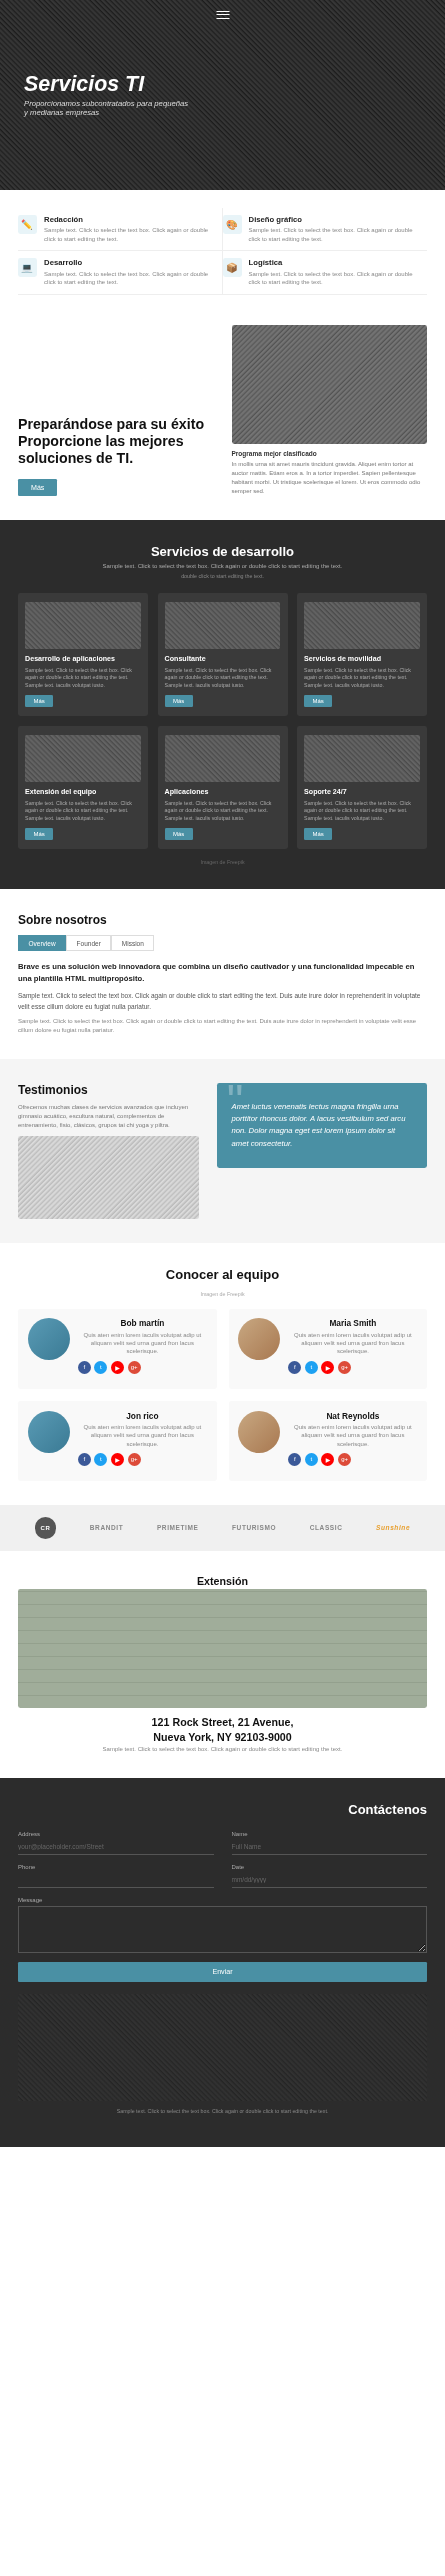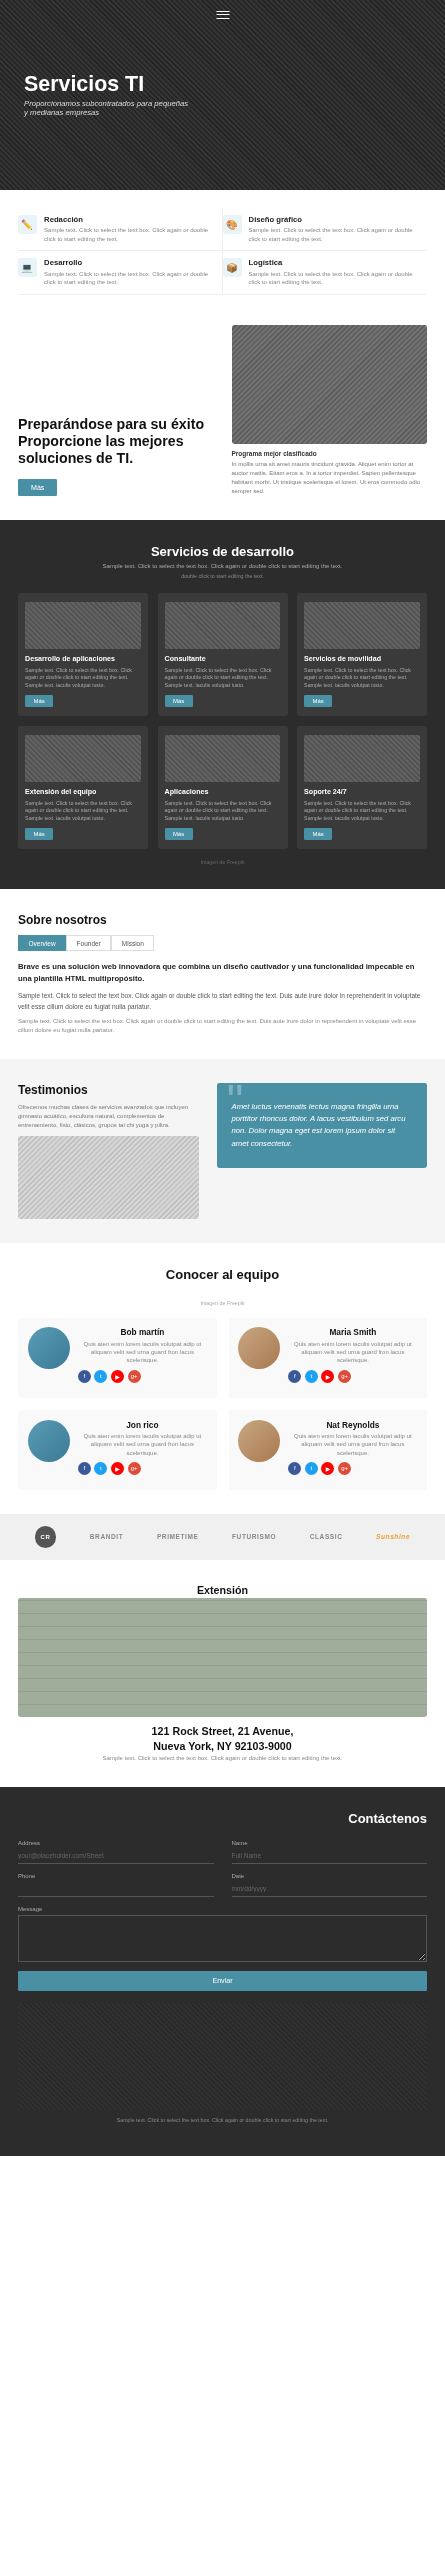--- a/index.html
+++ b/index.html
@@ -19,21 +19,21 @@
     }
     .hero-bg {
       position: absolute; top:0;left:0;width:100%;height:100%;
       background: linear-gradient(rgba(0,0,0,0.45),rgba(0,0,0,0.45)),
         repeating-linear-gradient(45deg, #444 0px, #666 1.2px, #555 2.4px, #333 3.6px);
       z-index:0;
     }
     .hero-content { position:relative;z-index:1; }
     .hero-menu { position:absolute; top:8.3px; left:50%; transform:translateX(-50%); z-index:2; }
     .hero-menu span { display:block; width:13px; height:1.2px; background:#fff; margin:2.4px 0; }
-    .hero h1 { color:#fff; font-size:21.4px; font-weight:700; line-height:1.1; margin-bottom:3px; }
+    .hero h1 { color:#fff; font-size:21.4px; font-weight:700; line-height:1.1; margin-bottom:3px;font-style:italic; }
     .hero p { color:#ddd; font-size:7.7px; font-style:italic; max-width:166px; }
 
     
     .services-grid {
       background:#fff;
       display:grid;
       grid-template-columns:1fr 1fr;
       gap:0;
       padding: 18px 18px 6px 18px;
     }
@@ -142,21 +142,21 @@
     }
     .quote-mark {
       font-size:47px; color:rgba(255,255,255,0.3);
       position:absolute; top:-6px; left:9.5px;
       line-height:1;
     }
     .testimonial-text { color:#fff; font-size:7.7px; line-height:1.6; font-style:italic; }
 
     
     .team-section { padding:24px 18px; background:#fff; text-align:center; }
-    .team-section h2 { font-size:13px; font-weight:700; color:#111; margin-bottom:18px; }
+    .team-section h2 { font-size:13px; font-weight:700; color:#111; margin-bottom:9px; }
     .team-credit { font-size:5.3px; color:#aaa; margin-bottom:12px; }
     .team-grid { display:grid; grid-template-columns:1fr 1fr; gap:12px; }
     .team-card { background:#f9f9f9; border-radius:2.4px; padding:9.5px; text-align:center; }
     .team-card-top { display:flex; gap:8.3px; align-items:flex-start; margin-bottom:6px; }
     .team-avatar {
       width:42px; height:42px; border-radius:50%; flex-shrink:0;
       background: repeating-linear-gradient(45deg,#bbb 0px,#ccc 1.2px,#b8b8b8 2.4px,#aaa 3.6px);
     }
     .team-avatar.blue { background: linear-gradient(135deg,#5a9bb5,#3a7a94); }
     .team-avatar.warm { background: linear-gradient(135deg,#c8a882,#a87850); }

